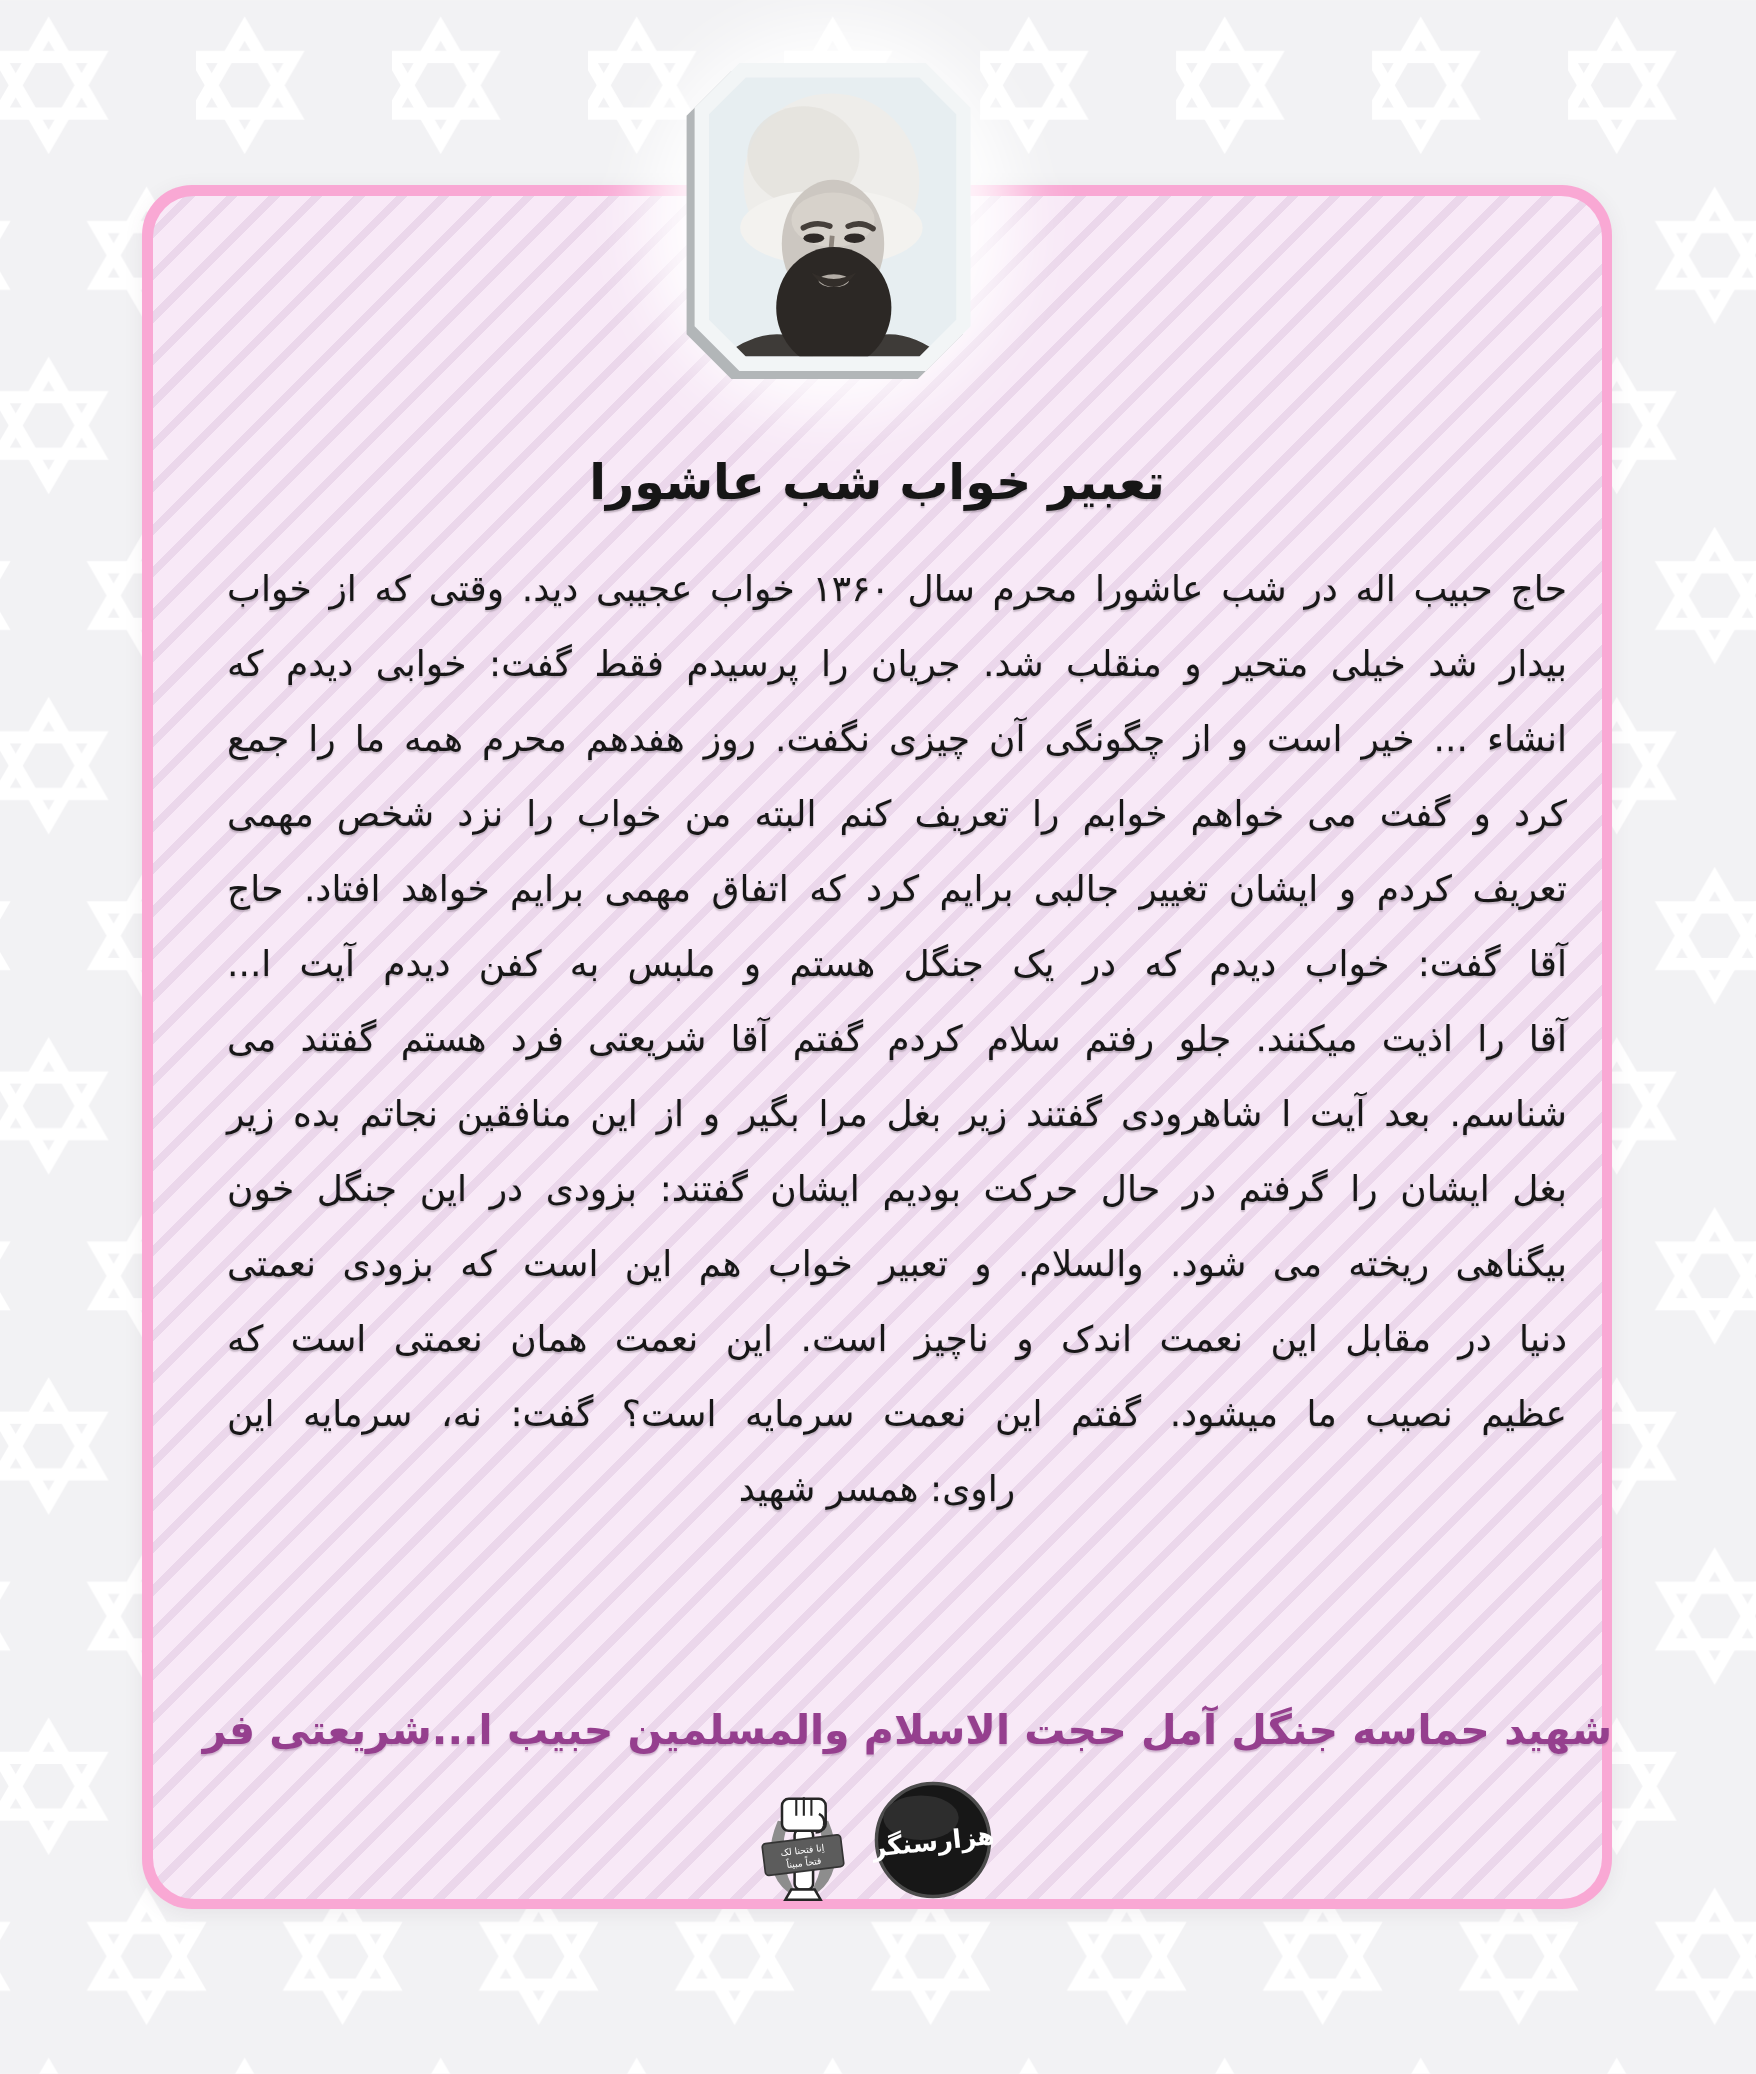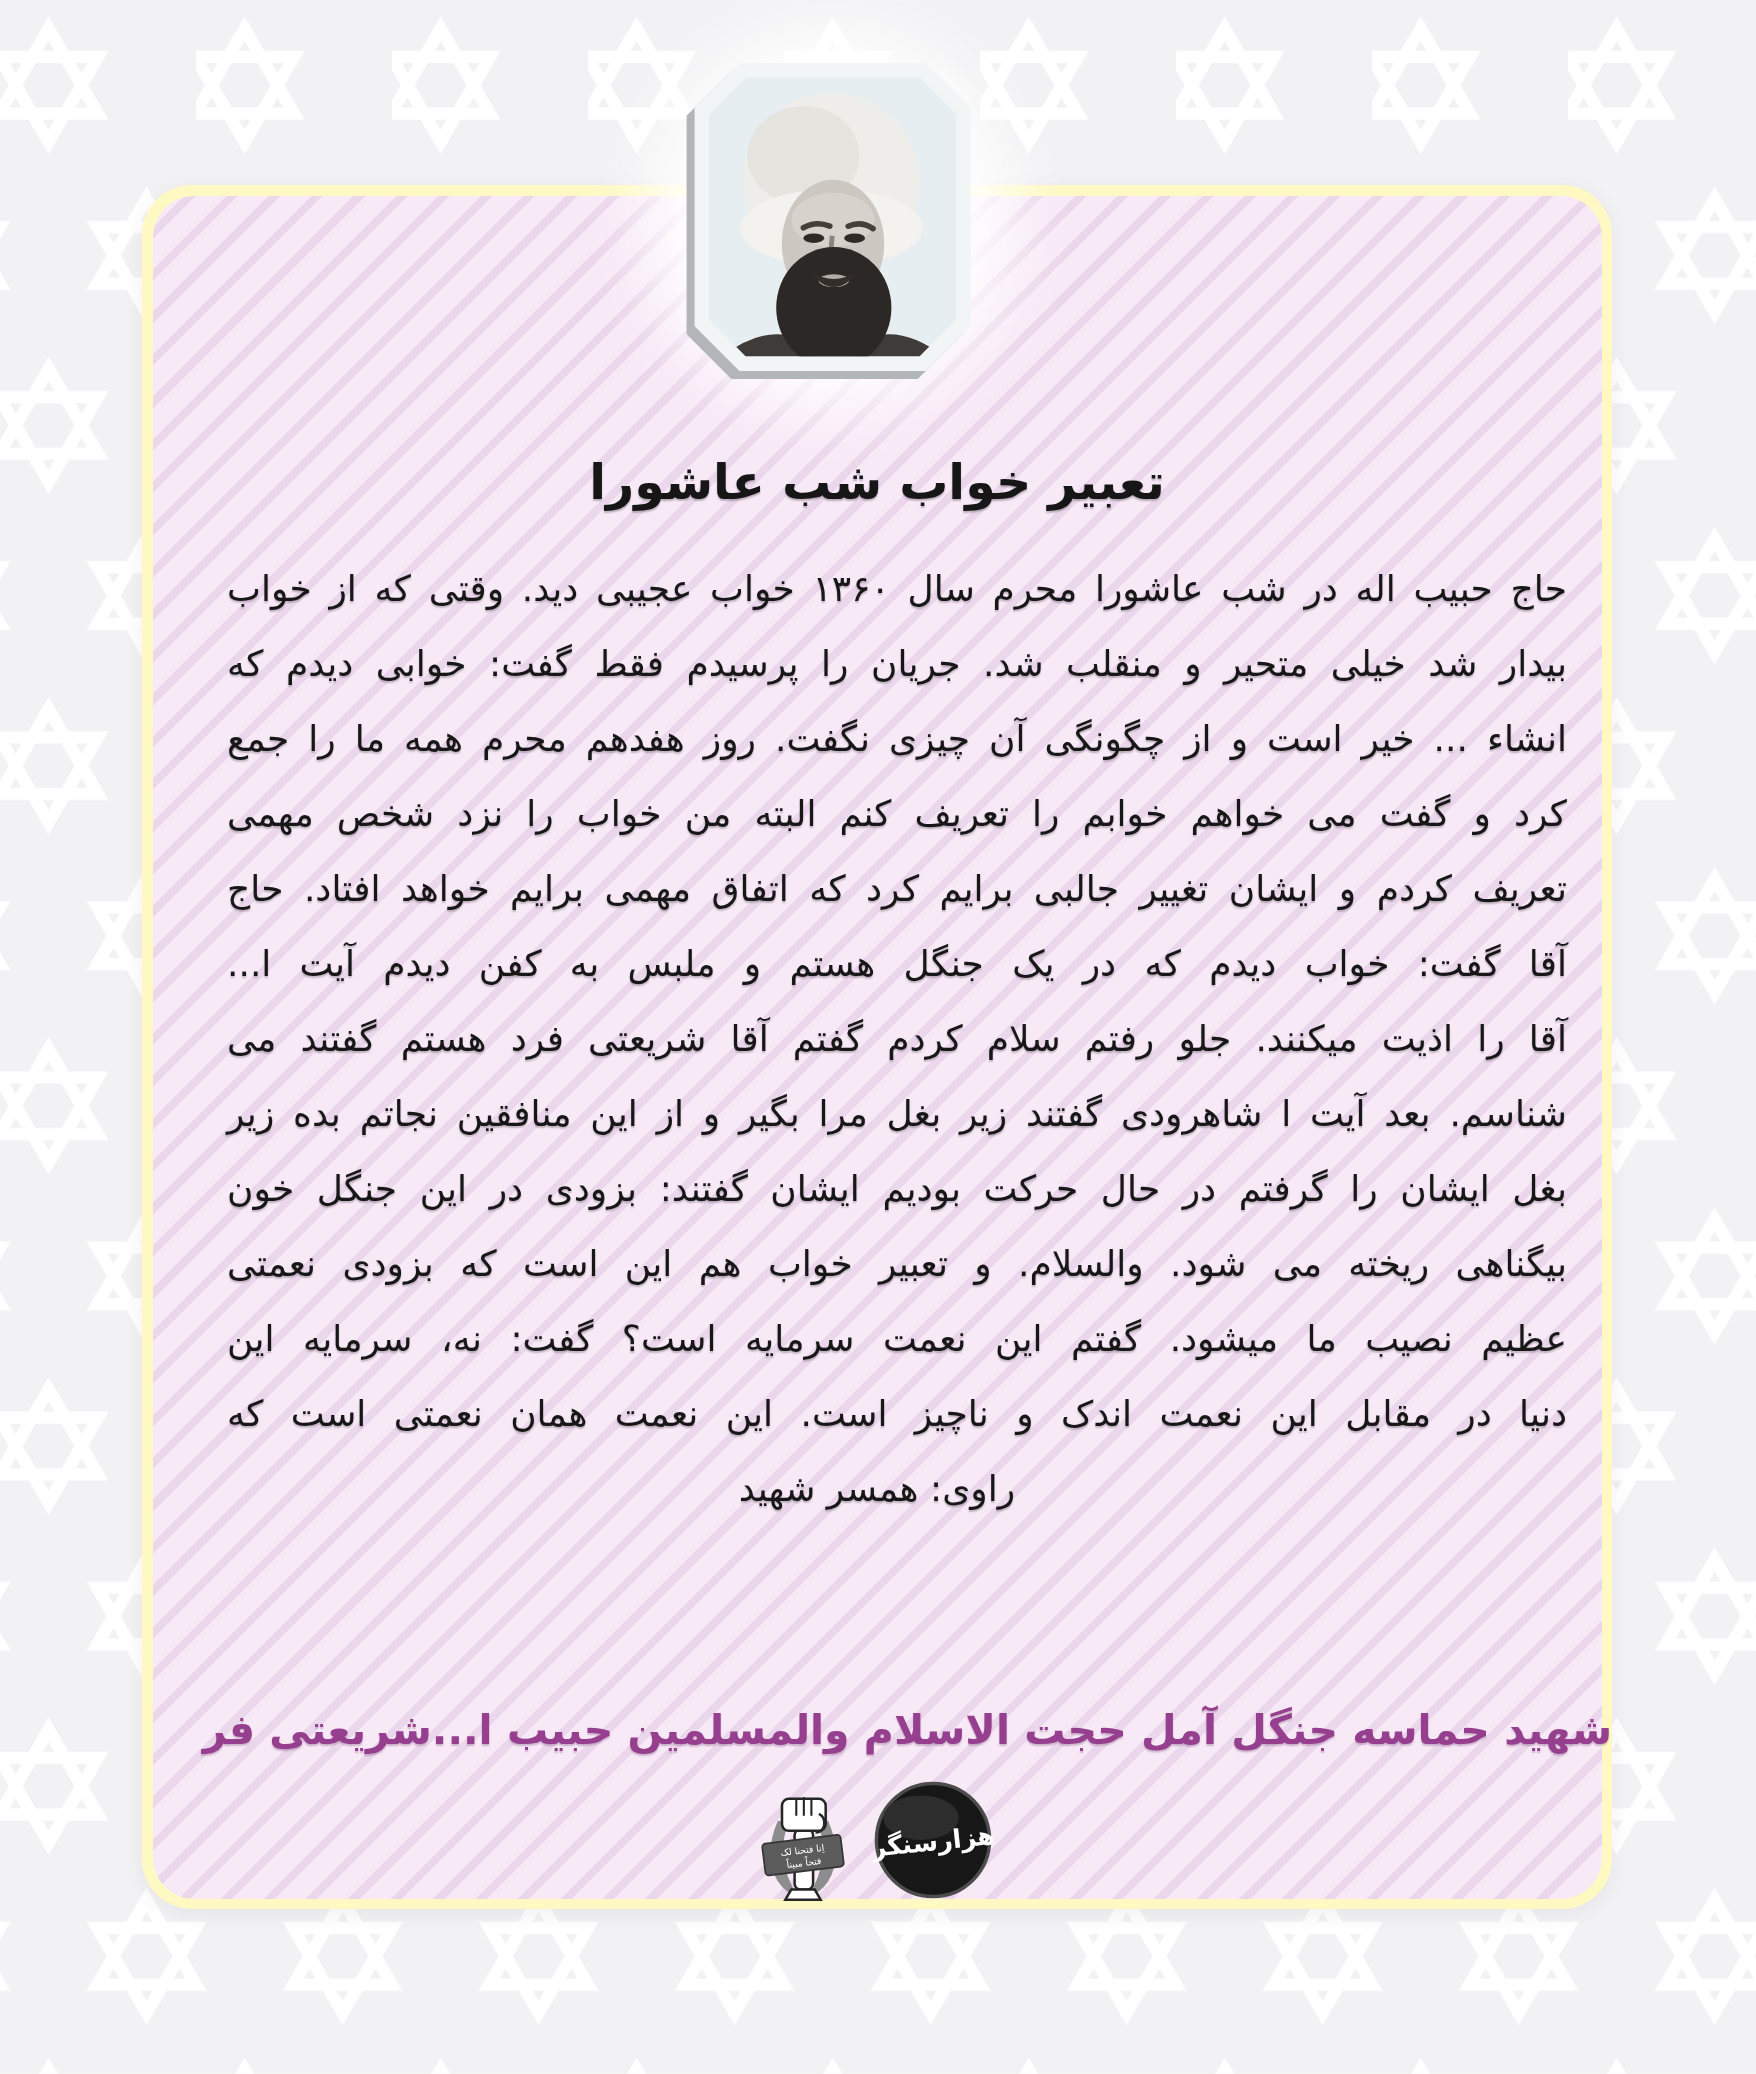--- a/index.html
+++ b/index.html
@@ -5,21 +5,21 @@
   html,body{margin:0;padding:0;}
   body{
     width:1756px;height:2074px;position:relative;overflow:hidden;
     background:#f4f4f6;
     font-family:"DejaVu Sans",sans-serif;
   }
   .bg-pattern{position:absolute;left:0;top:0;z-index:0;}
   
   .card{
     position:absolute;left:142px;top:185px;width:1470px;height:1724px;
-    background:#fef9c3;border-radius:50px;z-index:1;
+    background:#f9a8d4;border-radius:50px;z-index:1;
     box-shadow:0 4.9px 19.4px rgba(90,60,90,0.08);
   }
   .card-stripes{
     position:absolute;inset:10.5px;border-radius:41px;
     background:repeating-linear-gradient(135deg,
       #f8e9f7 0px,#f8e9f7 22px,
       #ebd7eb 22px,#ebd7eb 30px);
   }
   .card-content{position:absolute;inset:0;z-index:2;}
   
@@ -92,22 +92,22 @@
       <div class="tline just">حاج حبیب اله در شب عاشورا محرم سال ۱۳۶۰ خواب عجیبی دید. وقتی که از خواب</div>
       <div class="tline just">بیدار شد خیلی متحیر و منقلب شد. جریان را پرسیدم فقط گفت: خوابی دیدم که</div>
       <div class="tline just">انشاء ... خیر است و از چگونگی آن چیزی نگفت. روز هفدهم محرم همه ما را جمع</div>
       <div class="tline just">کرد و گفت می خواهم خوابم را تعریف کنم البته من خواب را نزد شخص مهمی</div>
       <div class="tline just">تعریف کردم و ایشان تغییر جالبی برایم کرد که اتفاق مهمی برایم خواهد افتاد. حاج</div>
       <div class="tline just">آقا گفت: خواب دیدم که در یک جنگل هستم و ملبس به کفن دیدم آیت ا...</div>
       <div class="tline just">آقا را اذیت میکنند. جلو رفتم سلام کردم گفتم آقا شریعتی فرد هستم گفتند می</div>
       <div class="tline just">شناسم. بعد آیت ا شاهرودی گفتند زیر بغل مرا بگیر و از این منافقین نجاتم بده زیر</div>
       <div class="tline just">بغل ایشان را گرفتم در حال حرکت بودیم ایشان گفتند: بزودی در این جنگل خون</div>
       <div class="tline just">بیگناهی ریخته می شود. والسلام. و تعبیر خواب هم این است که بزودی نعمتی</div>
+      <div class="tline just">دنیا در مقابل این نعمت اندک و ناچیز است. این نعمت همان نعمتی است که</div>
       <div class="tline just">عظیم نصیب ما میشود. گفتم این نعمت سرمایه است؟ گفت: نه، سرمایه این</div>
-      <div class="tline just">دنیا در مقابل این نعمت اندک و ناچیز است. این نعمت همان نعمتی است که</div>
       <div class="tline mid">راوی: همسر شهید</div>
     </div>
 
     <div class="caption">شهید حماسه جنگل آمل حجت الاسلام والمسلمین حبیب ا...شریعتی فر</div>
 
     <div class="logos">
 
       <svg width="84" height="126" viewBox="0 0 100 150" xmlns="http://www.w3.org/2000/svg">
         <path d="M20,52 Q2,95 20,124 Q30,139 44,142 Q29,120 27,94 Q25,72 33,54 Z" fill="#8d8d8d"></path>
         <path d="M80,52 Q98,95 80,124 Q70,139 56,142 Q71,120 73,94 Q75,72 67,54 Z" fill="#8d8d8d"></path>

